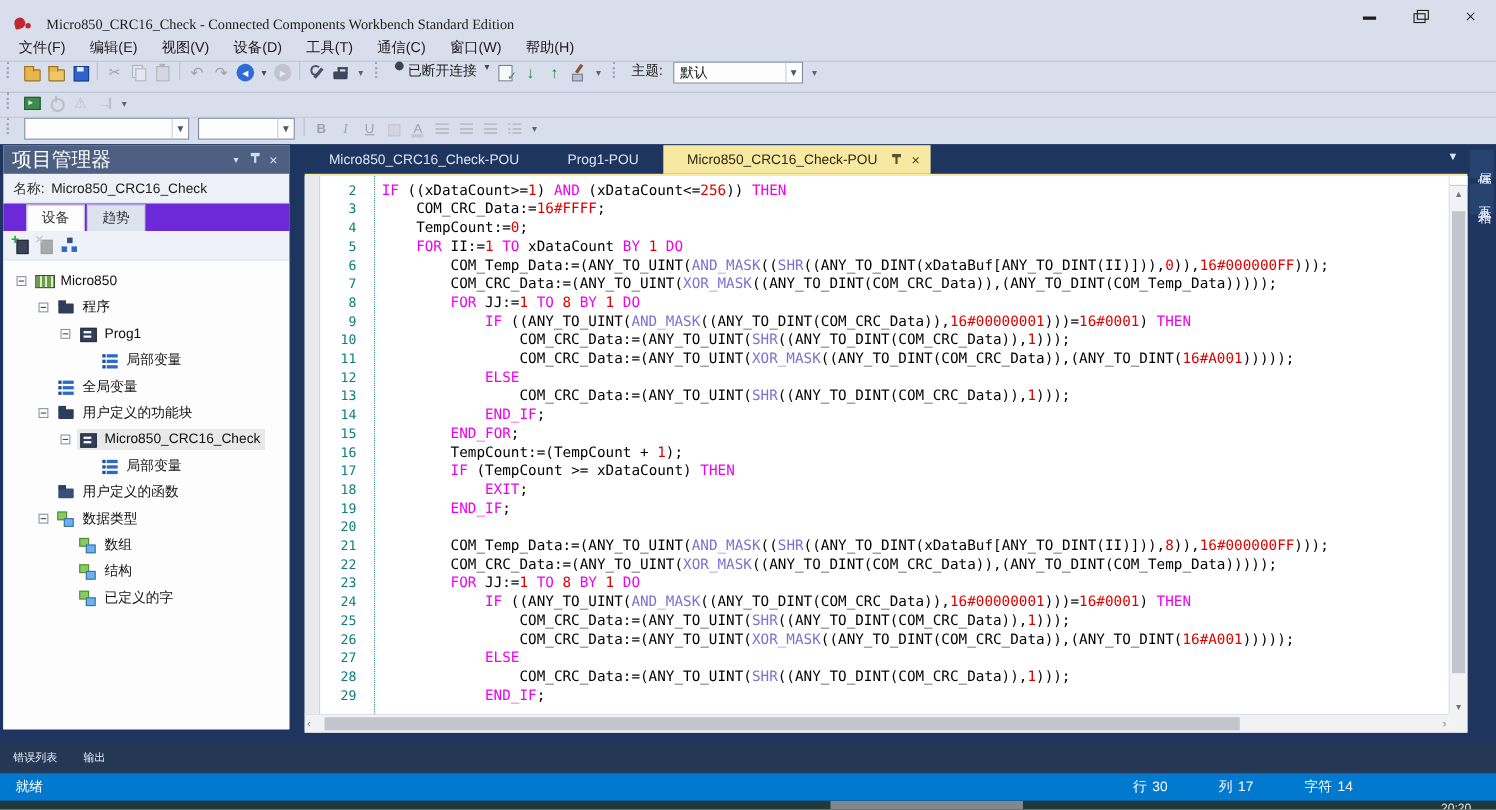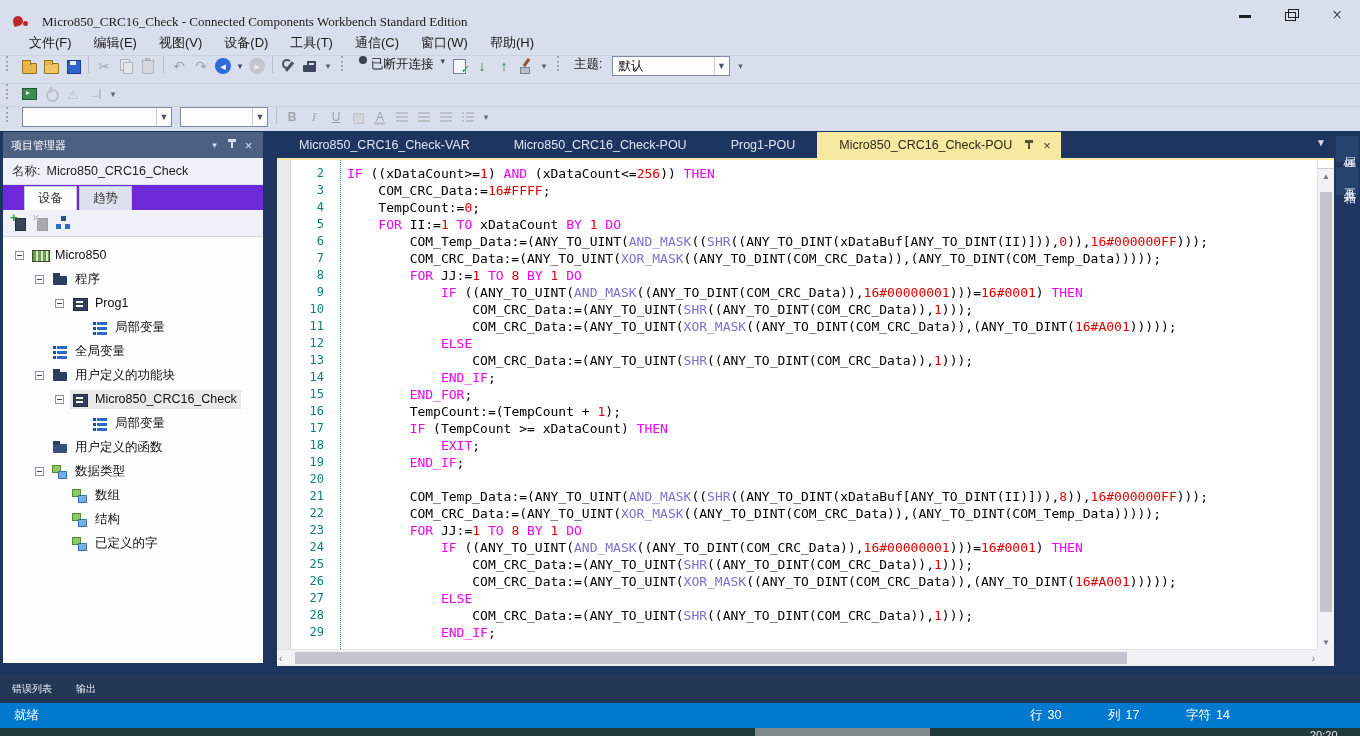--- a/index.html
+++ b/index.html
@@ -13,21 +13,21 @@
   .app-logo::after { content:""; position:absolute; left:11px; top:9px; width:5px; height:5px; background:#C1272D; border-radius:50%; }
   .title-text { margin-left:12px; font-size:13px; color:#1D1D1D; }
   .win-controls { position:absolute; right:0; top:0; height:30px; display:flex; }
   .win-btn { position:relative; width:46px; height:30px; display:flex; align-items:center; justify-content:center; color:#1E1E1E; font-size:13px; }
   .wb-min::before { content:""; position:absolute; left:17px; top:15px; width:12px; height:3px; background:#1E1E1E; }
   .wb-restore::before { content:""; position:absolute; left:17px; top:12px; width:9px; height:7px; border:1px solid #1E1E1E; }
   .wb-restore::after { content:""; position:absolute; left:20px; top:9px; width:9px; height:7px; border:1px solid #1E1E1E; }
   .wb-close::before { content:"×"; font-size:18px; line-height:1; }
 
   
-  .menubar { position:absolute; left:0; top:30px; width:100%; height:26px; background:#D9DEEC; display:flex; align-items:center; padding-left:18px; border-bottom:1px solid #CBD3E2; }
+  .menubar { position:absolute; left:0; top:30px; width:100%; height:26px; background:#D9DEEC; display:flex; align-items:center; padding-left:6px; border-bottom:1px solid #CBD3E2; }
   .menu-item { padding:0 11px; font-size:13px; line-height:25px; color:#1B1B1B; }
 
   
   .toolbar { position:absolute; left:0; width:100%; background:#D9DEEC; display:flex; align-items:flex-start; }
   #tb1 { top:56px; height:28px; border-bottom:1px solid #CBD3E2; }
   #tb2 { top:84px; height:23px; border-bottom:1px solid #CBD3E2; }
   #tb3 { top:107px; height:24px; }
   .grip { width:7px; height:15px; border-left:2px dotted #9AA4BB; margin:0 5px 0 6px; flex:none; }
   .sep  { width:1px; height:17px; background:#B6BFD2; margin:0 4px; flex:none; }
   .tb-group { display:flex; align-items:center; }
@@ -92,21 +92,21 @@
   .ic-list::before { content:""; position:absolute; left:8px; top:5px; width:8px; height:10px; background:repeating-linear-gradient(to bottom,#8A93A6 0 2px,transparent 2px 4px); }
   .ic-list::after { content:""; position:absolute; left:4px; top:5px; width:2px; height:10px; background:repeating-linear-gradient(to bottom,#8A93A6 0 2px,transparent 2px 4px); }
   .ic-add-device::before,.ic-remove-device::before { content:""; position:absolute; left:5px; top:5px; width:9px; height:11px; background:#3A4456; border:1px solid #232B3A; }
   .ic-add-device::after { content:"+"; position:absolute; left:0; top:-3px; color:#23A63F; font-weight:bold; font-size:13px; }
   .ic-remove-device::after { content:"×"; position:absolute; left:0; top:-3px; color:#8A93A6; font-weight:bold; font-size:13px; }
   .ic-topology::before { content:""; position:absolute; left:7px; top:3px; width:5px; height:5px; background:#33507C; }
   .ic-topology::after { content:""; position:absolute; left:2px; top:11px; width:5px; height:5px; background:#2B6BC4; box-shadow:9px 0 0 #2B6BC4; }
 
   
   .project-panel { position:absolute; left:3px; top:132px; width:260px; height:531px; background:#EEF1F8; display:flex; flex-direction:column; }
-  .pp-header { height:26px; background:#4D6082; color:#FFFFFF; font-size:11px; display:flex; align-items:center; padding:0 6px 0 8px; flex:none; }
+  .pp-header { height:26px; background:#4D6082; color:#FFFFFF; font-size:18px; display:flex; align-items:center; padding:0 6px 0 8px; flex:none; }
   .pp-header-title { flex:1; }
   .hi { position:relative; width:17px; height:17px; display:flex; align-items:center; justify-content:center; color:#D5DEF0; }
   .hi-window-menu::before { content:"▾"; font-size:9px; }
   .hi-pin::before { content:""; position:absolute; left:8px; top:3px; width:2px; height:8px; background:#D5DEF0; }
   .hi-pin::after { content:""; position:absolute; left:5px; top:2px; width:8px; height:3px; background:#D5DEF0; }
   .hi-close::before { content:"×"; font-size:13px; }
   .pp-name { height:27px; display:flex; align-items:center; padding:0 9px; font-size:12.5px; color:#1C1C1C; border-bottom:1px solid #DDE1EC; flex:none; }
   .pp-name-label { margin-right:6px; color:#333; }
   .pp-tabs { height:25px; display:flex; align-items:flex-end; padding-left:21px; background:#6d28d9; flex:none; }
   .pp-tab { padding:0 13px; line-height:23px; font-size:12.5px; color:#333; background:#DDE2EE; border:1px solid #C2CADC; border-bottom:none; margin-right:2px; }
@@ -433,24 +433,20 @@
         <span class="row-body">
           <span class="ti ti-datatype"></span>
           <span>已定义的字</span>
         </span>
       </div>
     </div>
 </div>
 
 <div class="doc-tabs">
 
-    <div class="doc-tab">
-      <span>Micro850_CRC16_Check-VAR</span>
-
-    </div>
 
     <div class="doc-tab">
       <span>Micro850_CRC16_Check-POU</span>
 
     </div>
 
     <div class="doc-tab">
       <span>Prog1-POU</span>
 
     </div>

